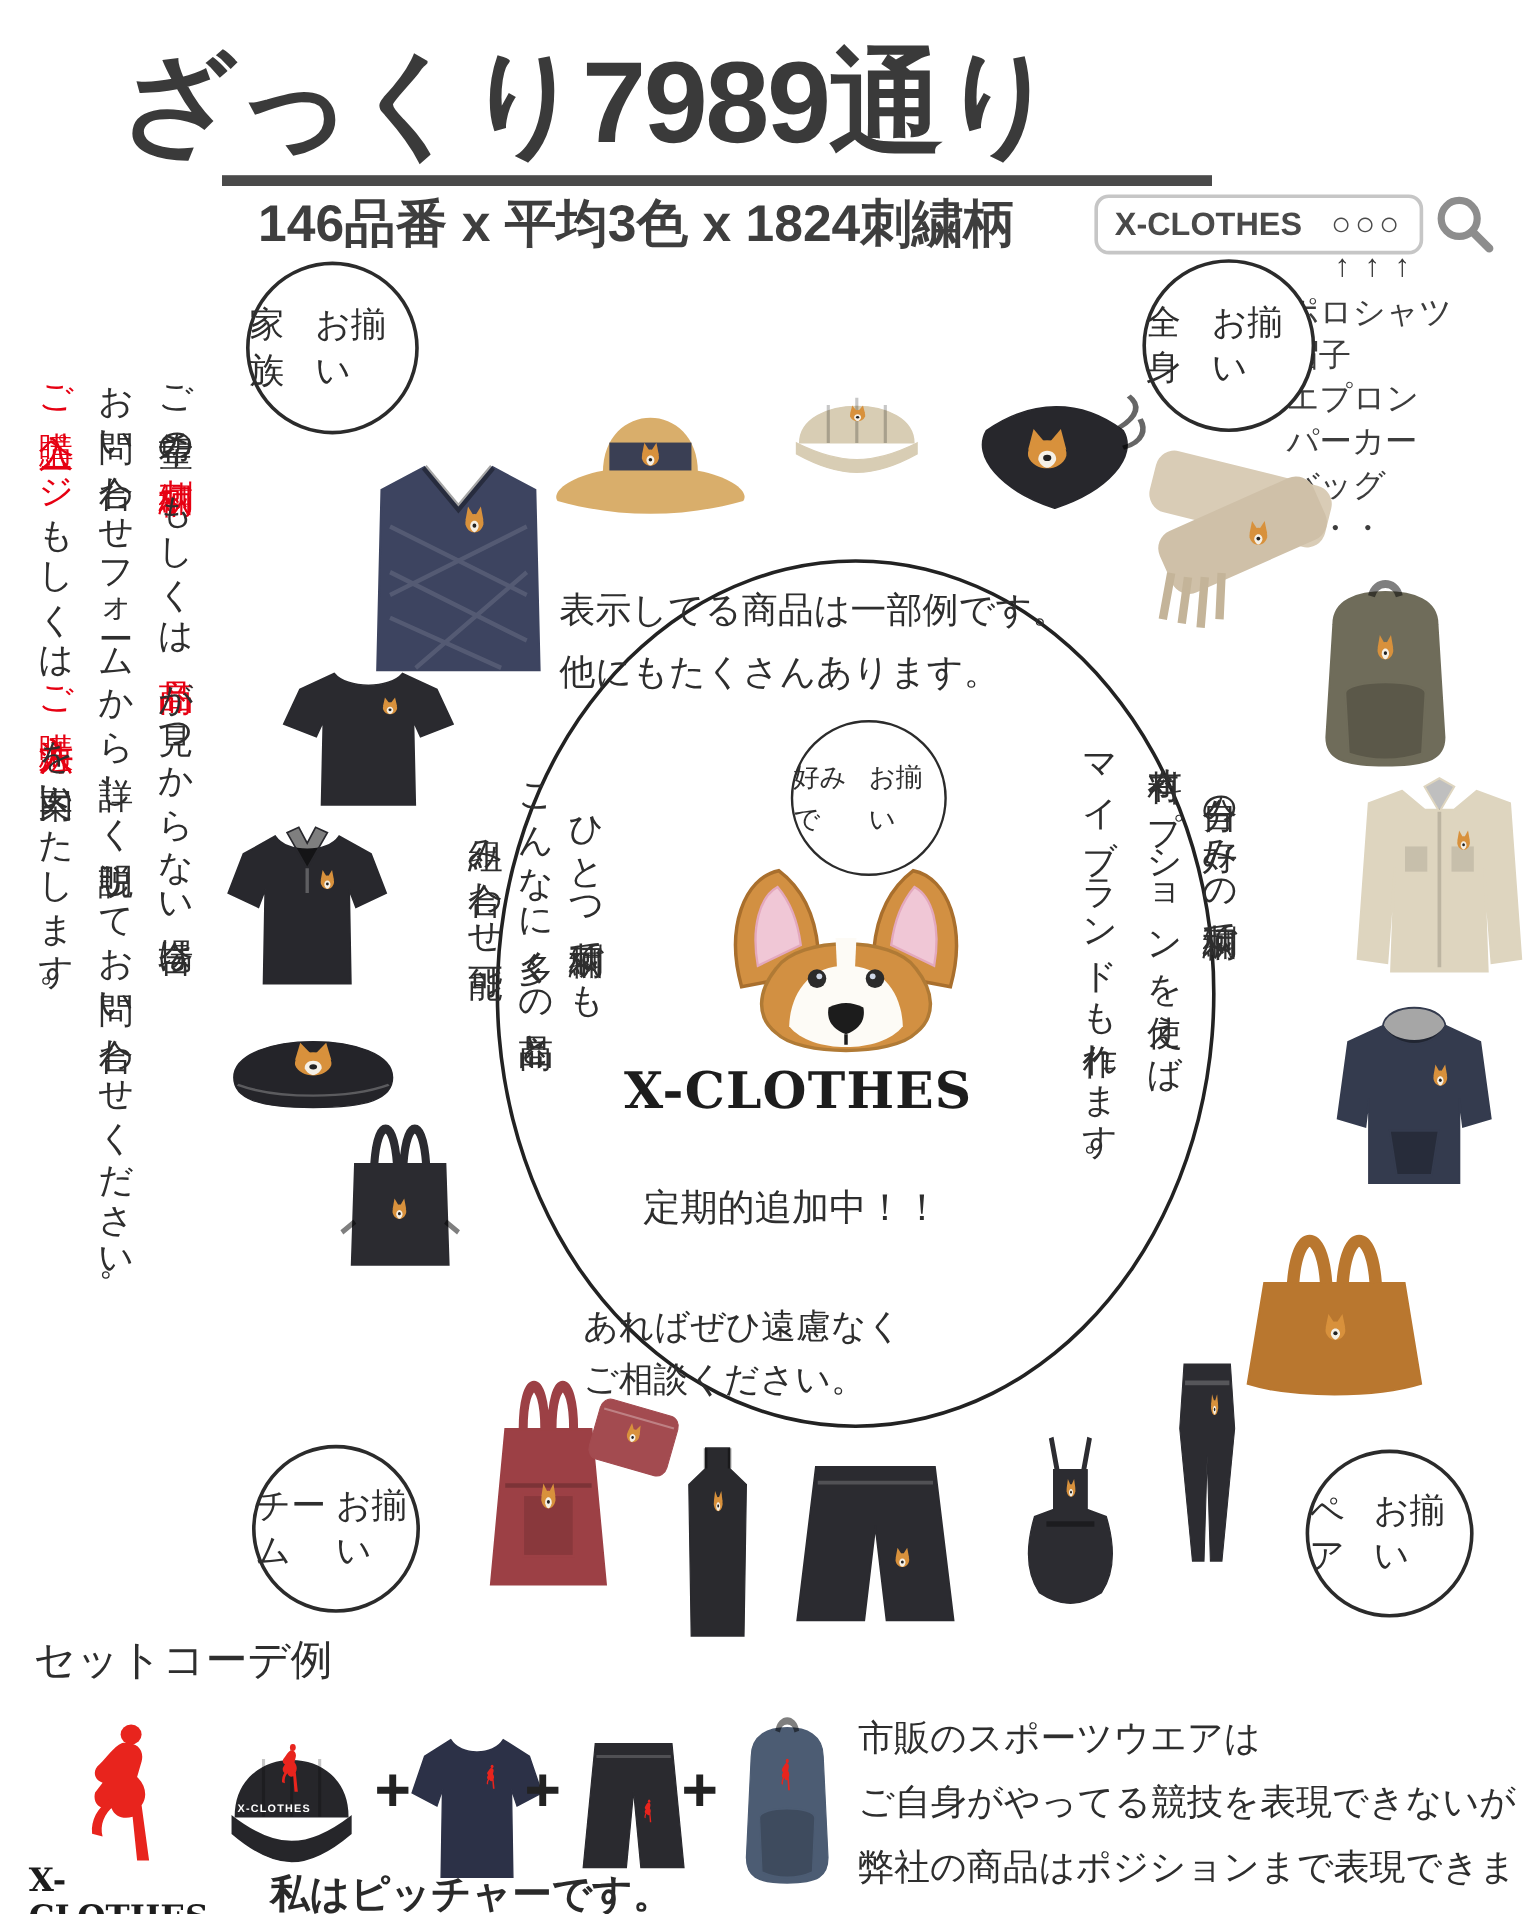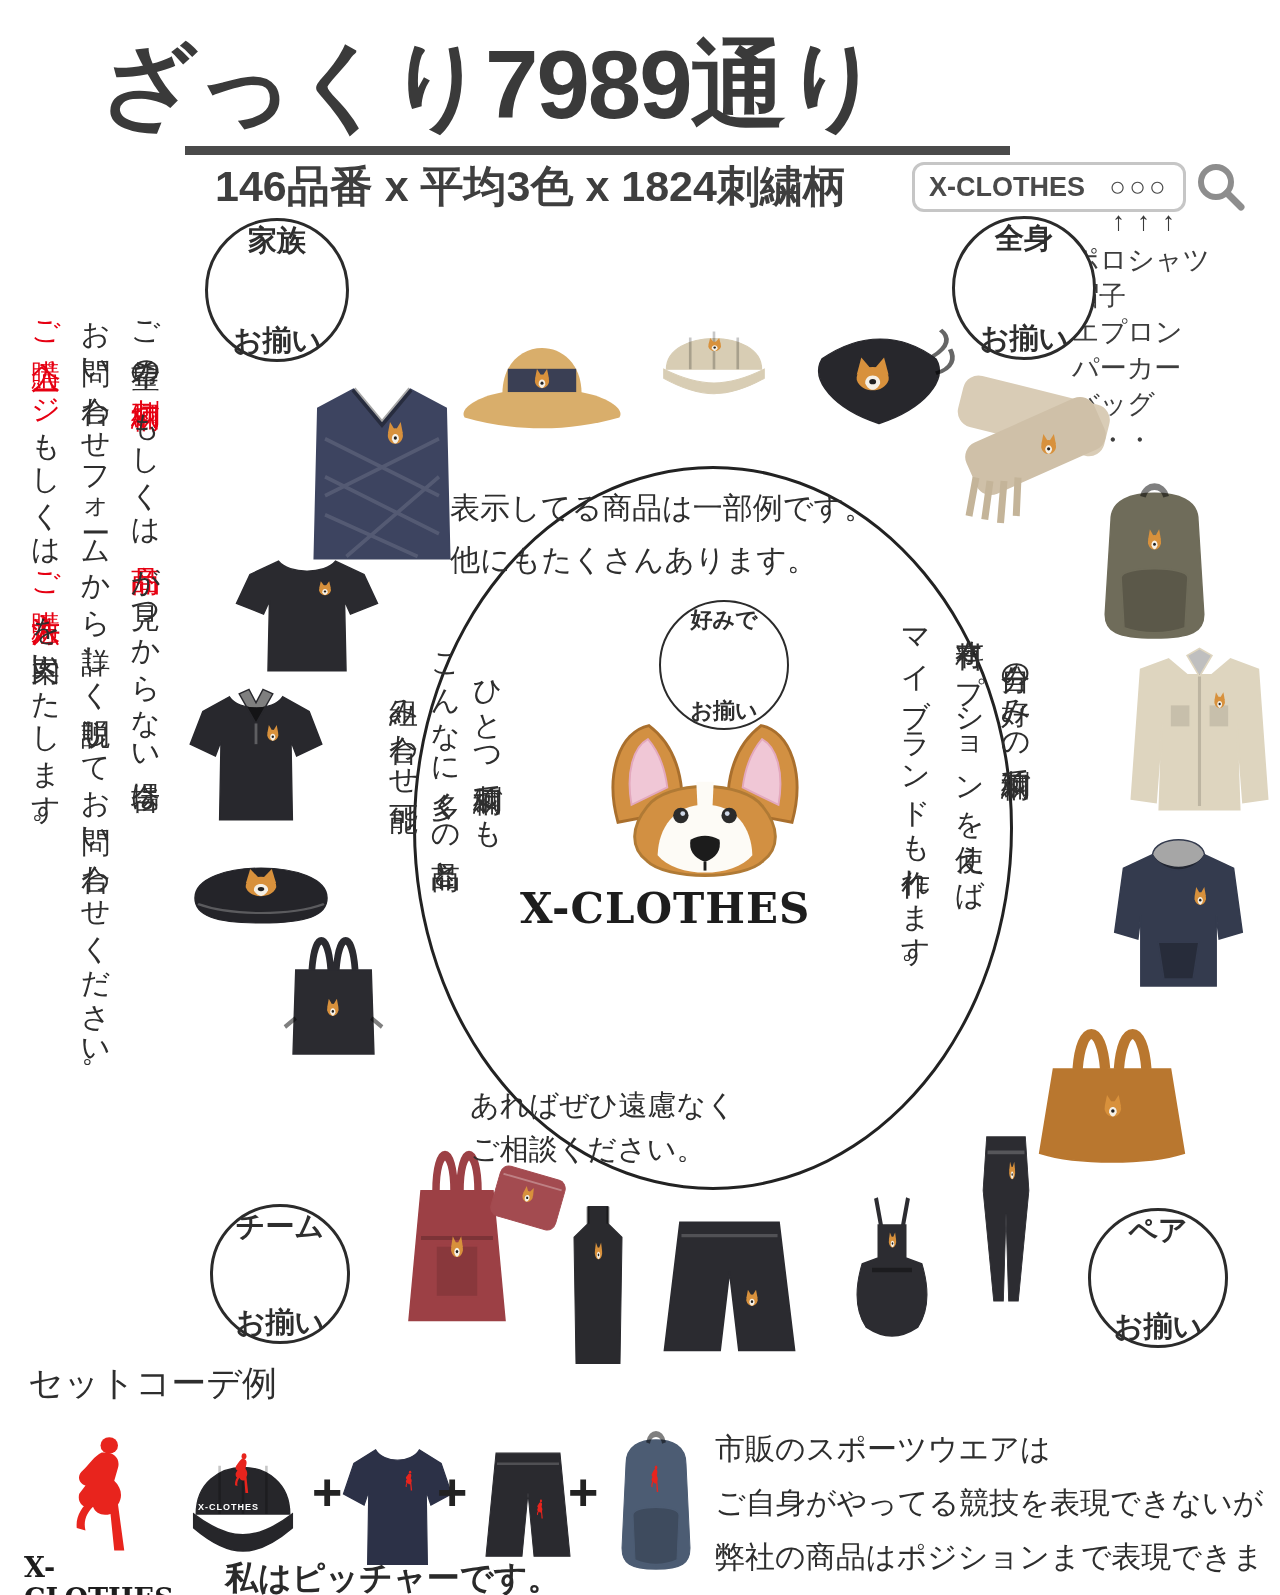--- a/index.html
+++ b/index.html
@@ -15,29 +15,29 @@
   .subtitle{font-size:43px;color:#3e3e3e;font-weight:600;white-space:nowrap;}
   .tagline{font-size:44px;color:#3e3e3e;font-weight:600;letter-spacing:5px;white-space:nowrap;}
   .searchbar{border:3px solid #c6c6c6;border-radius:12px;display:flex;align-items:center;
              justify-content:space-between;padding:0 14px;background:#fff;}
   .search-brand{font-size:27px;color:#4a4a4a;font-weight:600;}
   .search-circles{font-size:28px;color:#4a4a4a;letter-spacing:3px;}
   .arrows{font-size:26px;color:#3a3a3a;letter-spacing:12px;font-weight:700;}
   .catlist{list-style:none;margin:0;padding:0;font-size:27px;color:#3d3d3d;line-height:36px;}
   
   .circle-badge{position:absolute;border:3px solid #2b2b2b;border-radius:50%;background:#fff;
-    display:flex;flex-direction:column;align-items:center;justify-content:space-between;
-    font-size:29px;color:#2e2e2e;line-height:38px;font-weight:700;}
+    display:flex;flex-direction:row;align-items:center;justify-content:flex-end;
+    font-size:29px;color:#2e2e2e;line-height:38px;font-weight:400;}
   
   .vnote{writing-mode:vertical-rl;font-size:29px;line-height:1.72;letter-spacing:2px;color:#2e2e2e;font-weight:500;}
   .vnote p{margin:0;}
   .vcol{position:absolute;writing-mode:vertical-rl;font-size:29px;letter-spacing:1px;color:#2e2e2e;font-weight:500;width:40px;}
   
   .main-ellipse{border:3px solid #222;border-radius:50%;}
-  .note30{font-size:30px;color:#2e2e2e;font-weight:500;}
+  .note30{font-size:30px;color:#2e2e2e;font-weight:500;margin-left:16px;}
   .slab{font-family:"DejaVu Serif","Liberation Serif",serif;font-weight:900;color:#1d1d1d;}
   .prod{position:absolute;}
   .plus{font-size:52px;font-weight:800;color:#222;}
   svg{display:block;}
 </style>
 </head>
 <body>
 
 <div id="canvas">
 
@@ -310,20 +310,21 @@
     <path d="M120 94 C152 94 168 118 169 146 C150 170 90 170 71 146 C72 118 88 94 120 94 Z" fill="#fdfbf6"></path>
     <circle cx="95" cy="105" r="8" fill="#2b2b2b"></circle>
       <circle cx="97" cy="103" r="2.5" fill="#cfd8e8"></circle>
     <circle cx="145" cy="105" r="8" fill="#2b2b2b"></circle>
       <circle cx="143" cy="103" r="2.5" fill="#cfd8e8"></circle>
     <path d="M105 130 Q120 122 135 130 Q138 146 120 153 Q102 146 105 130 Z" fill="#1c1c1c"></path>
     <path d="M120 153 L120 162" stroke="#1c1c1c" stroke-width="3"></path>
   </svg>
 
   <div class="abs ctr slab" style="left:520px;top:884px;width:380px;font-size:42px;letter-spacing:1px;">X-CLOTHES</div>
+  <div class="abs ctr note30" style="left:520px;top:986px;width:380px;font-size:31px;">定期的追加中！！</div>
   <div class="abs ctr note30" style="left:470px;top:1086px;width:480px;font-size:29px;">あればぜひ遠慮なく</div>
   <div class="abs ctr note30" style="left:470px;top:1130px;width:480px;font-size:29px;">ご相談ください。</div>
 
   <div class="abs" style="left:28px;top:1360px;font-size:35px;font-weight:400;color:#2e2e2e;">セットコーデ例</div>
 
   <svg class="prod" style="left:68px;top:1436px;width:75px;height:118px" viewBox="0 0 60 100" preserveAspectRatio="none">
       <use href="#sym-pitcher" fill="#e8241d"></use>
     </svg>
   <div class="abs ctr slab" style="left:24px;top:1552px;width:160px;font-size:27px;">X-CLOTHES</div>
 

